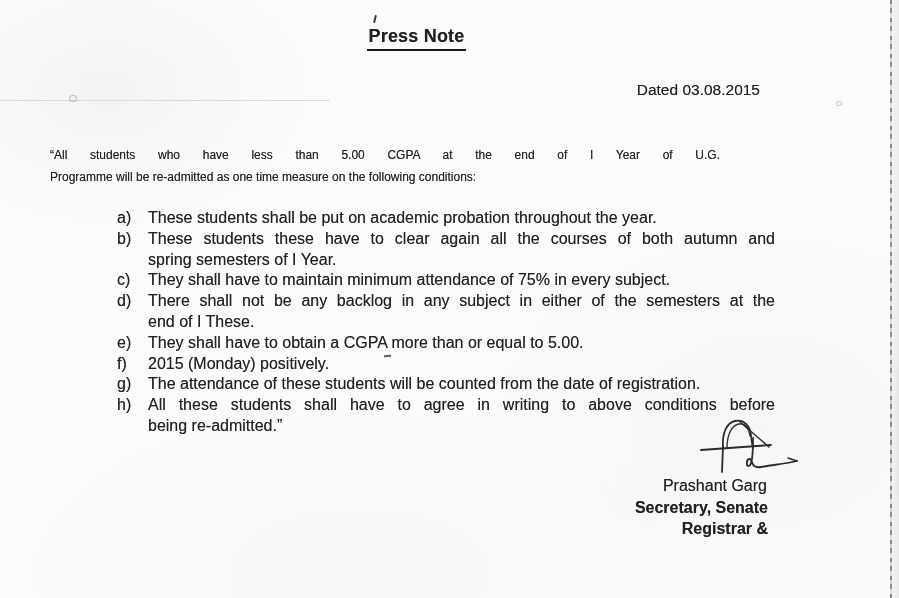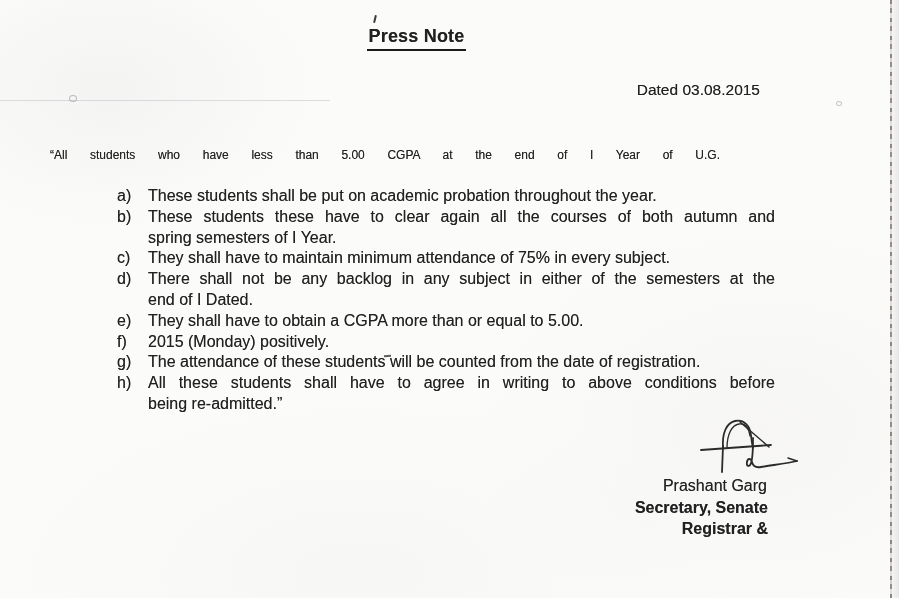--- a/index.html
+++ b/index.html
@@ -67,20 +67,21 @@
 <body>
 
 <div class="title-row">
   <span class="doc-title ink">Press Note</span>
 </div>
 
 <div class="date-row ink">Dated 03.08.2015</div>
 
 <div class="intro ink">
   <span class="line j">“All students who have less than 5.00 CGPA at the end of I Year of U.G.</span>
+  <span class="line">Programme will be re-admitted as one time measure on the following conditions:</span>
 </div>
 
 <div class="conditions ink">
 
   <div class="cond-row">
     <span class="cond-label">a)</span>
     <span class="cond-text">
         <span class="line">These students shall be put on academic probation throughout the year.</span>
         <span class="line"></span>
       </span>
@@ -99,21 +100,21 @@
     <span class="cond-text">
         <span class="line">They shall have to maintain minimum attendance of 75% in every subject.</span>
         <span class="line"></span>
       </span>
   </div>
 
   <div class="cond-row">
     <span class="cond-label">d)</span>
     <span class="cond-text">
         <span class="line j">There shall not be any backlog in any subject in either of the semesters at the</span>
-        <span class="line">end of I Dated.</span>
+        <span class="line">end of I These.</span>
       </span>
   </div>
 
   <div class="cond-row">
     <span class="cond-label">e)</span>
     <span class="cond-text">
         <span class="line">They shall have to obtain a CGPA more than or equal to 5.00.</span>
         <span class="line"></span>
       </span>
   </div>

